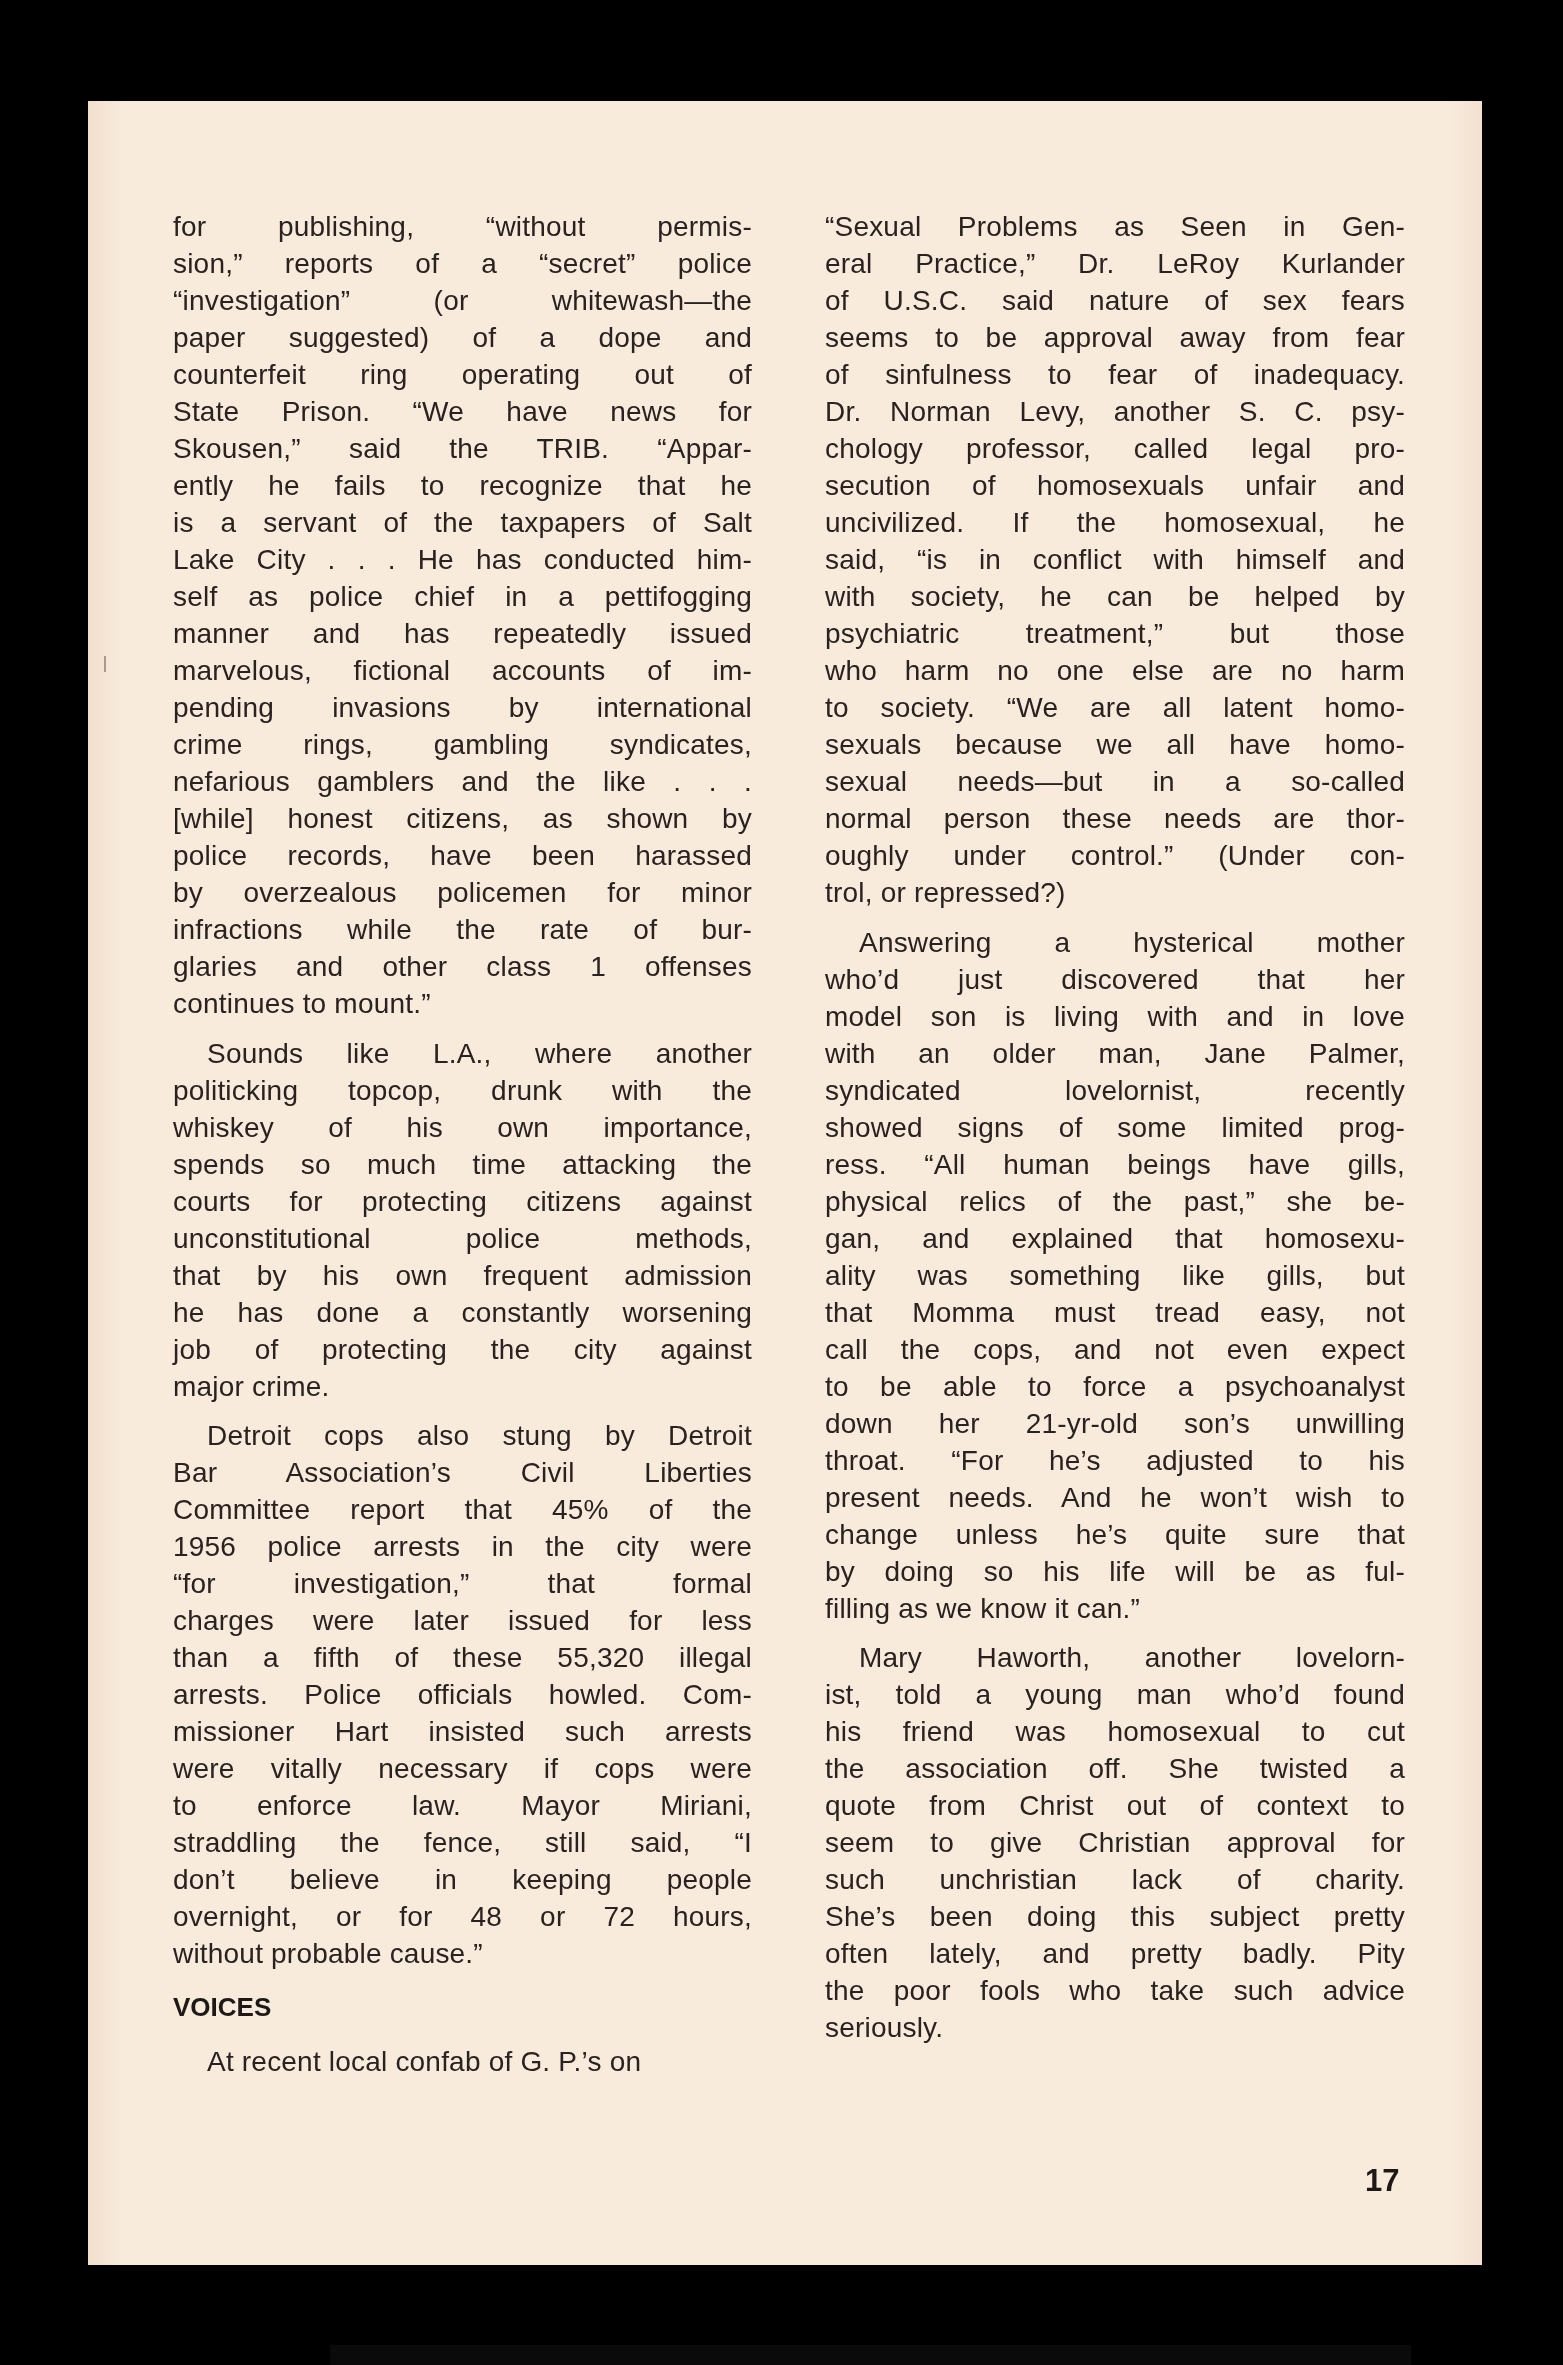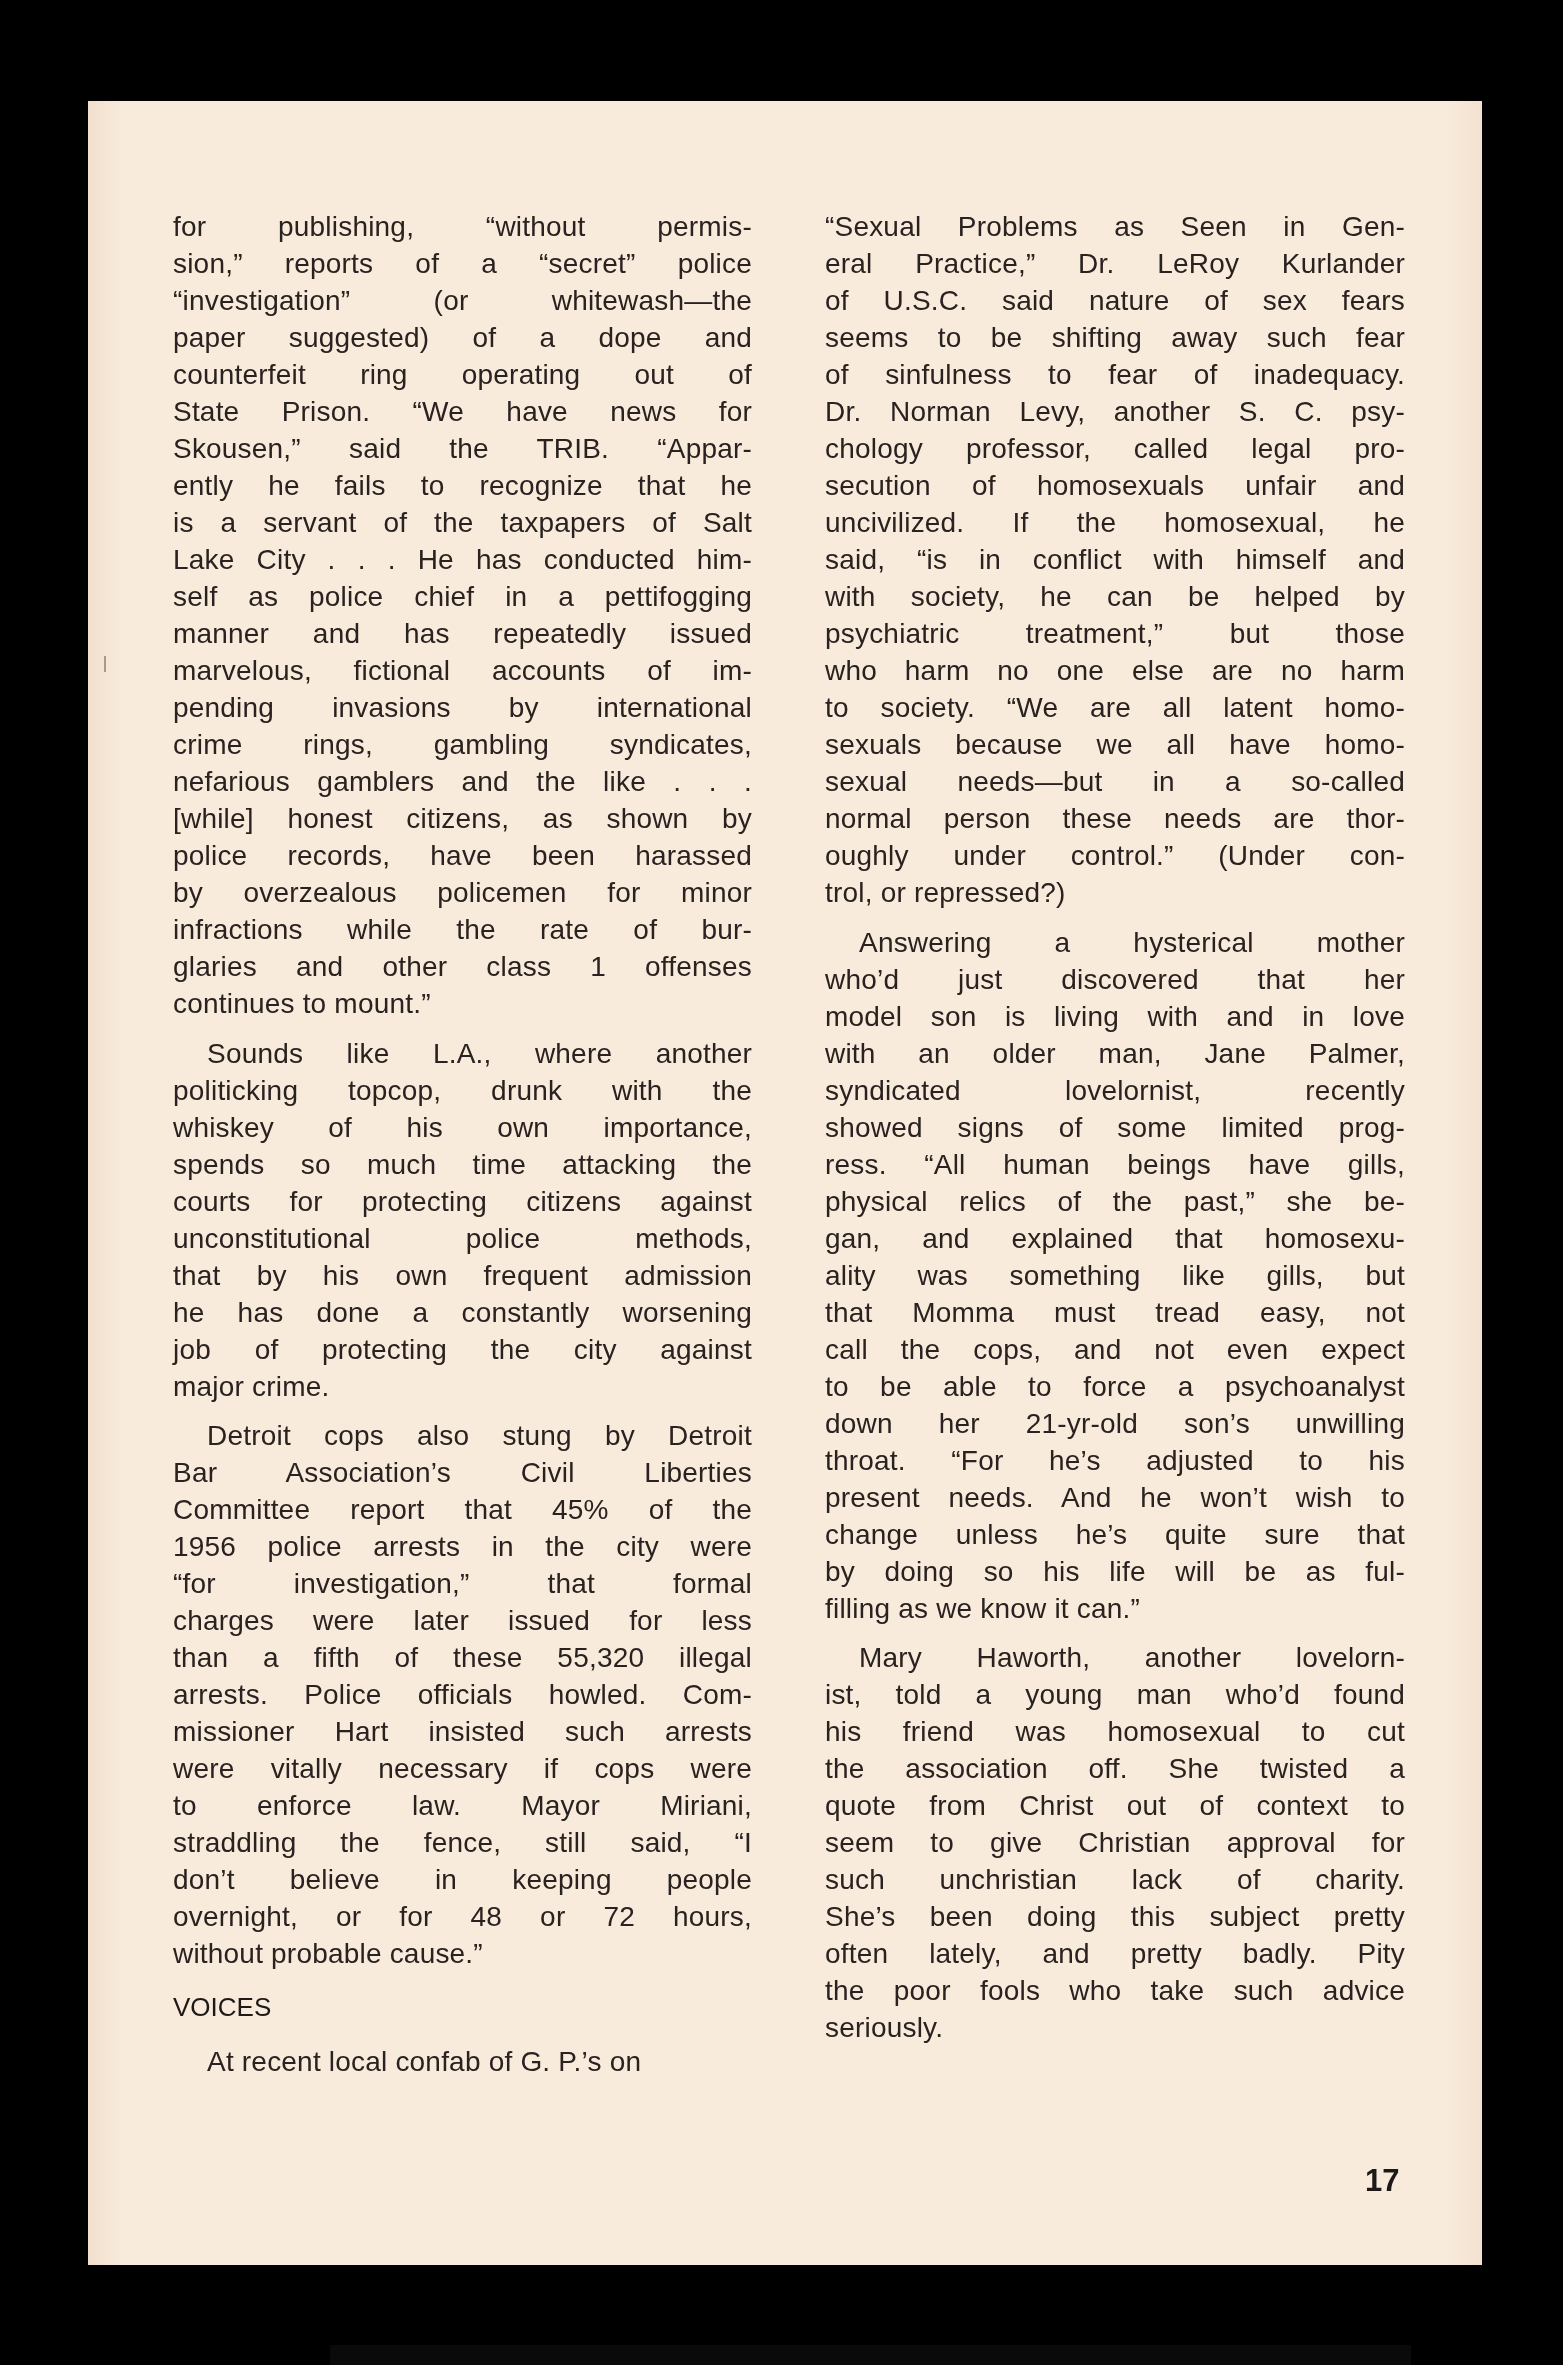--- a/index.html
+++ b/index.html
@@ -22,21 +22,21 @@
     text-align: justify;
     text-align-last: justify;
     letter-spacing: 0.2px;
     overflow: visible;
   }
   .line.last { text-align-last: left; }
   .line.indent { padding-left: 34px; }
   .para-gap { height: 12.5px; }
   .heading {
     font-family: "Liberation Sans", sans-serif;
-    font-weight: normal;
+    font-weight: bold;
     font-size: 26px;
     line-height: 37px;
     height: 37px;
     color: #1e1816;
     margin-top: 17px;
     margin-bottom: 17px;
   }
   .page-number {
     position: absolute; left: 1277px; top: 2062px;
     font-family: "Liberation Sans", sans-serif; font-weight: bold;
@@ -116,21 +116,21 @@
       <div class="heading">VOICES</div>
       <div>
         <div class="line indent last">At recent local confab of G. P.’s on</div>
       </div>
     </div>
   <div class="col col-right" id="col-right">
       <div>
         <div class="line">“Sexual Problems as Seen in Gen-</div>
         <div class="line">eral Practice,” Dr. LeRoy Kurlander</div>
         <div class="line">of U.S.C. said nature of sex fears</div>
-        <div class="line">seems to be shifting away such fear</div>
+        <div class="line">seems to be approval away from fear</div>
         <div class="line">of sinfulness to fear of inadequacy.</div>
         <div class="line">Dr. Norman Levy, another S. C. psy-</div>
         <div class="line">chology professor, called legal pro-</div>
         <div class="line">secution of homosexuals unfair and</div>
         <div class="line">uncivilized. If the homosexual, he</div>
         <div class="line">said, “is in conflict with himself and</div>
         <div class="line">with society, he can be helped by</div>
         <div class="line">psychiatric treatment,” but those</div>
         <div class="line">who harm no one else are no harm</div>
         <div class="line">to society. “We are all latent homo-</div>

